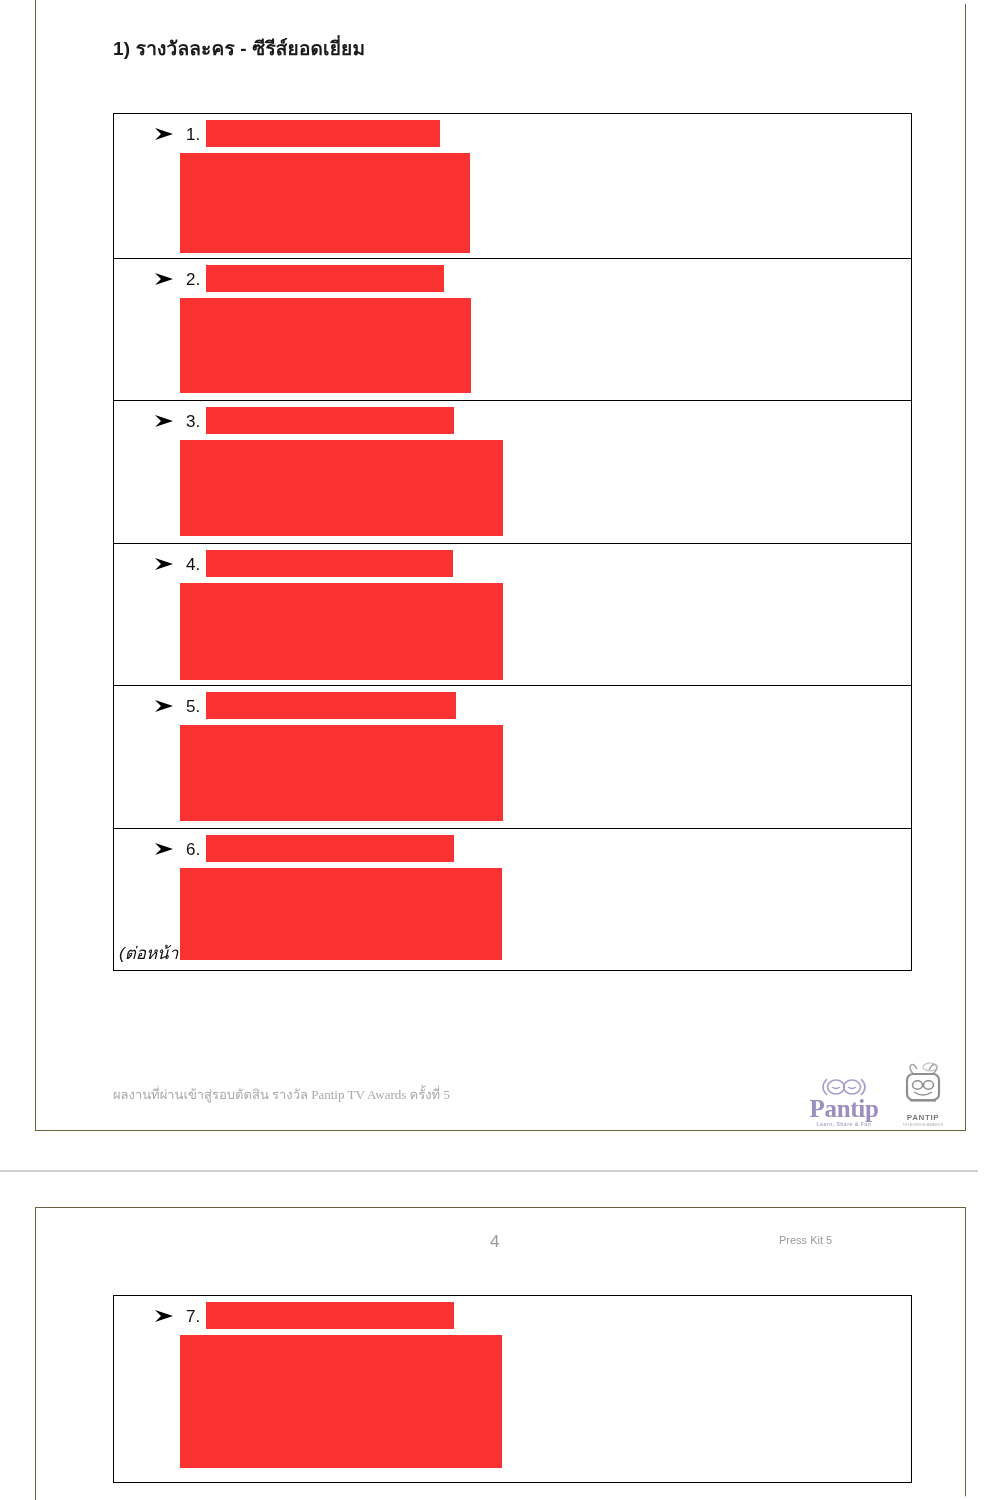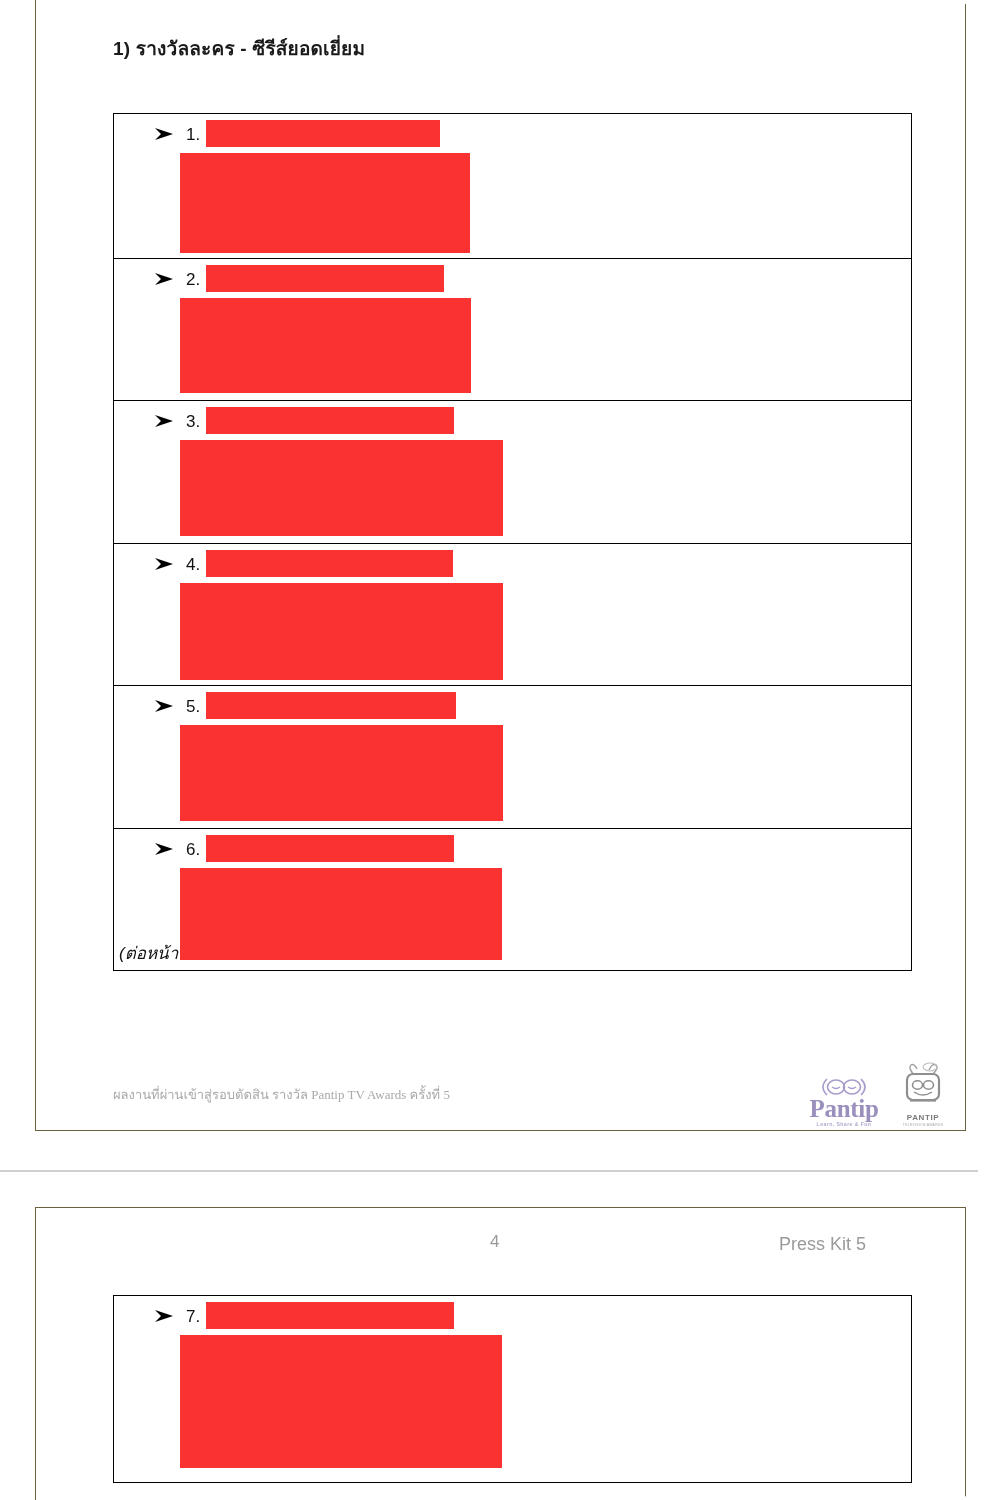--- a/index.html
+++ b/index.html
@@ -166,21 +166,21 @@
     position: absolute;
     left: 490px;
     top: 1232px;
     font-size: 17px;
     color: #9a9a9a;
   }
   .pg2-presskit {
     position: absolute;
     left: 779px;
     top: 1234px;
-    font-size: 18px;
+    font-size: 11px;
     color: #9a9a9a;
     white-space: nowrap;
   }
 </style>
 </head>
 <body>
 
 <div id="root">
 
   <div class="page" id="page-1"></div>

